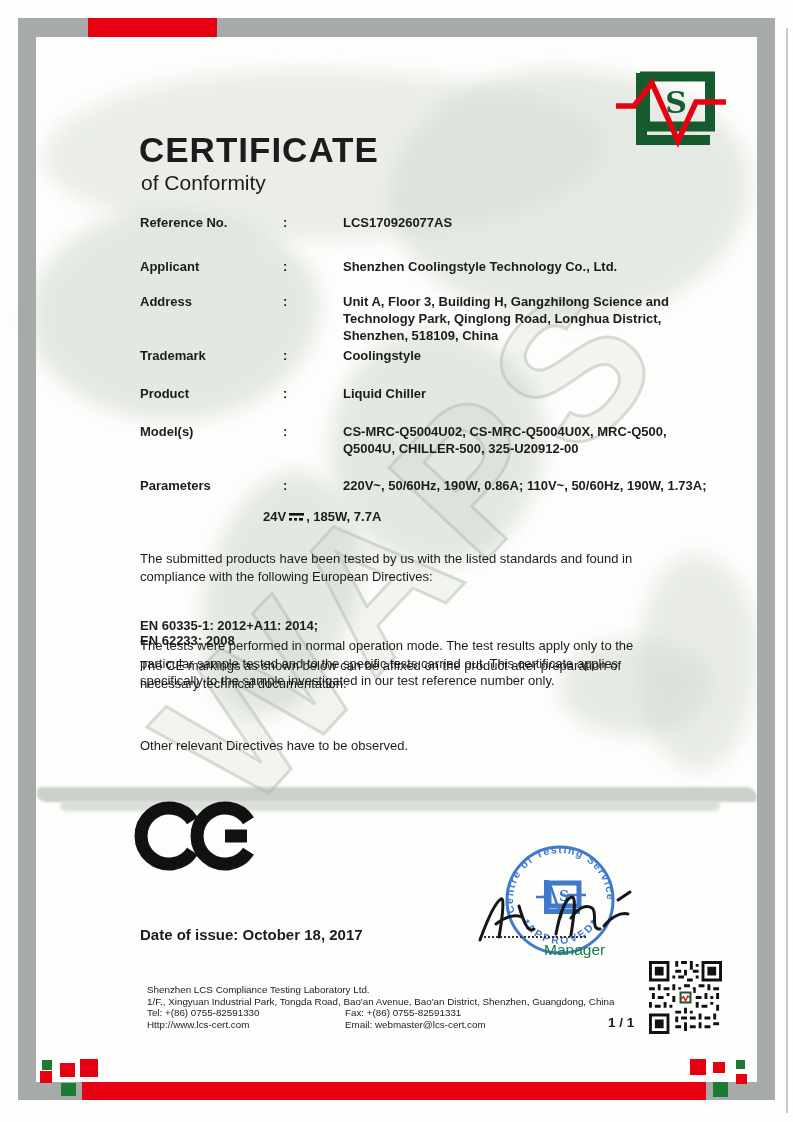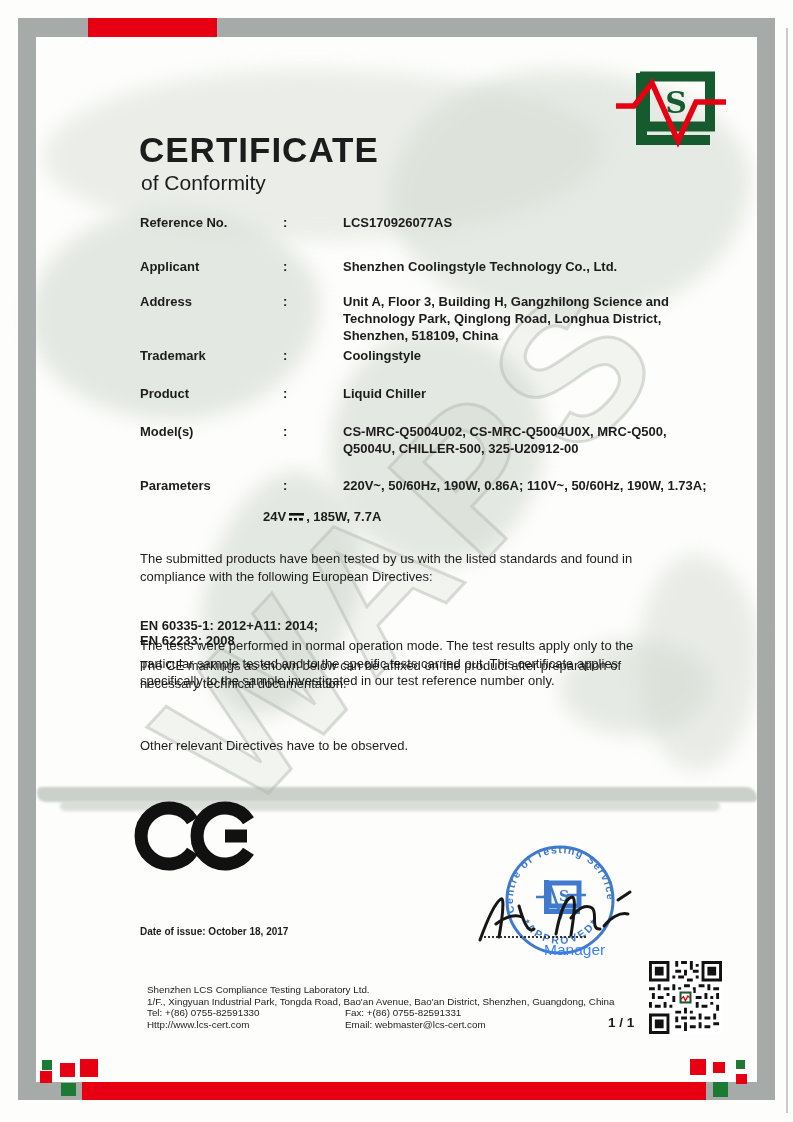--- a/index.html
+++ b/index.html
@@ -60,29 +60,29 @@
   .dc-sym{display:inline-block;width:15px;height:9px;margin:1px 2px 0 3px;
     background:
       linear-gradient(#111,#111) left top/100% 2.6px no-repeat,
       repeating-linear-gradient(90deg,#111 0 3.2px,transparent 3.2px 5.2px) left bottom 1px/100% 2.6px no-repeat;}
 
   .para{left:140px;width:532px;font-size:13px;line-height:17.5px;}
   .para-b{font-weight:bold;}
   .std-row{left:140px;width:557px;display:flex;justify-content:space-between;
            font-size:13px;font-weight:bold;flex-direction:column;}
 
-  .date-line{left:140px;top:926px;font-size:10px;font-weight:bold;}
+  .date-line{left:140px;top:926px;font-size:15px;font-weight:bold;}
 
   .footer{left:147px;top:984px;font-size:9.8px;line-height:11.6px;width:480px;}
   .frow{display:flex;} .fc1{width:198px;flex:none;}
   .pageno{left:608px;top:1015px;font-size:13.5px;font-weight:bold;}
 
   .stamp-block{left:472px;top:840px;width:185px;height:130px;}
   .sig-dotline{position:absolute;left:12px;top:96px;width:102px;border-bottom:2px dotted #333;}
-  .manager{position:absolute;left:72px;top:101px;font-size:15.5px;color:#3b82f6;}
+  .manager{position:absolute;left:72px;top:101px;font-size:15.5px;color:#15803d;}
 
   .ce-block{left:133px;top:794px;width:128px;height:84px;}
   .logo-block{left:612px;top:60px;width:130px;height:95px;}
   .qr-block{left:649px;top:961px;width:73px;height:73px;}
 </style>
 </head>
 <body>
 
 <div class="page">
 

